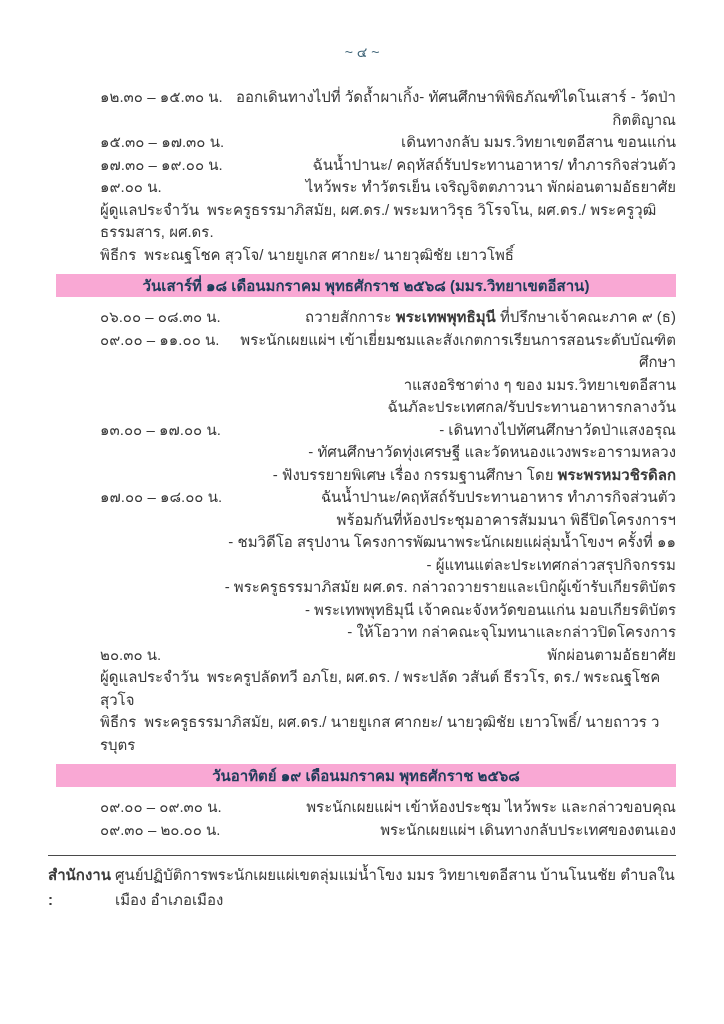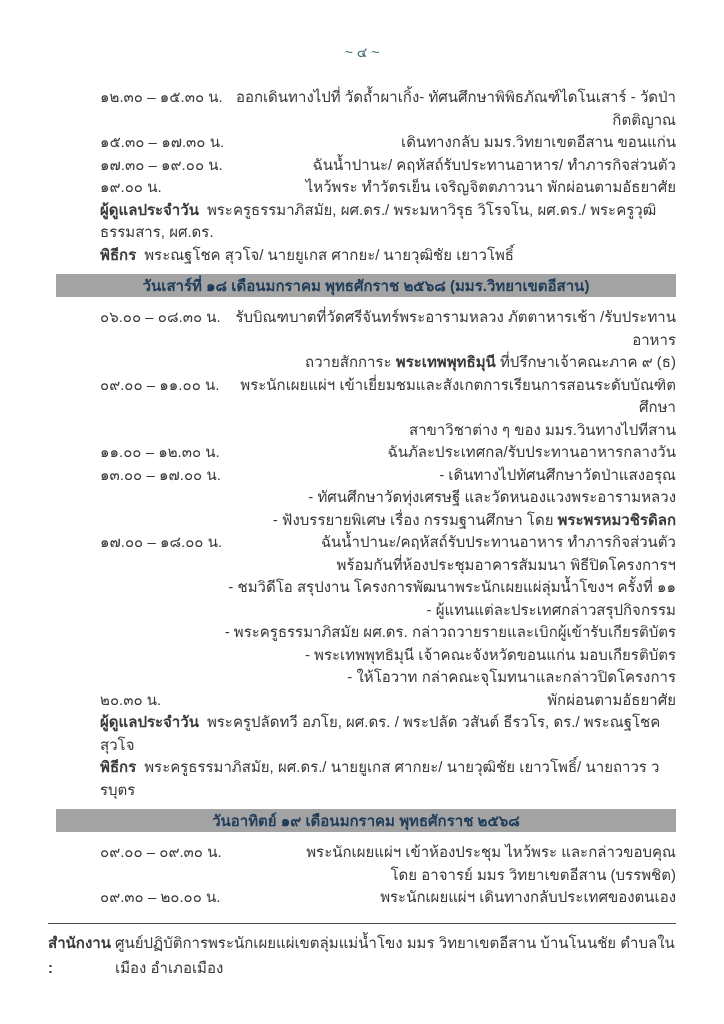--- a/index.html
+++ b/index.html
@@ -12,23 +12,23 @@
     overflow:hidden;
   }
   .pageno { text-align:center; font-size:14px; line-height:16px; color:#3f6477; margin:0 0 26px 0; }
   .sched { }
   .row { display:flex; align-items:flex-start; padding-left:52px; }
   .time { flex:none; width:134px; white-space:nowrap; }
   .desc { flex:1; min-width:0;text-align:right; }
   .line { }
   .b { font-weight:bold; }
   .meta { margin:0 0 0 52px; }
-  .meta .lbl { font-weight:bold; margin-right:8px; }
+  .meta .lbl { font-weight:normal; margin-right:8px; }
   .day-header {
-    background:#a3a3a3; color:#1f3c5a; font-weight:bold;
+    background:#f9a8d4; color:#1f3c5a; font-weight:bold;
     text-align:center; height:23px; line-height:23px;
     margin:8px 0 9px 8px;
   }
   .rule { border:none; border-top:1.5px solid #4a4a4a; margin:14px 0 6px 0; }
   .footer { line-height:25px; }
   .office { display:flex; }
   .office .lbl { flex:none; font-weight:bold; width:67px; }
   .office .txt { flex:1; }
 </style>
 </head>
@@ -58,33 +58,31 @@
     <p class="meta"><span class="lbl">ผู้ดูแลประจำวัน</span><span>พระครูธรรมาภิสมัย, ผศ.ดร./ พระมหาวิรุธ วิโรจโน, ผศ.ดร./ พระครูวุฒิธรรมสาร, ผศ.ดร.</span></p>
     <p class="meta"><span class="lbl">พิธีกร</span><span>พระณฐโชค สุวโจ/ นายยูเกส ศากยะ/ นายวุฒิชัย เยาวโพธิ์</span></p>
   </div>
 
   <div class="day-header">วันเสาร์ที่ ๑๘ เดือนมกราคม พุทธศักราช ๒๕๖๘  (มมร.วิทยาเขตอีสาน)</div>
 
   <div class="sched">
     <div class="row">
       <div class="time">๐๖.๐๐ – ๐๘.๓๐ น.</div>
       <div class="desc">
-        <div class="line"><span>รับบิณฑบาตที่วัดศรีจันทร์พระอารามหลวง ภัตตาหารเช้า /รับประทานอาหาร</span><span class="b"></span><span></span></div>
         <div class="line"><span>ถวายสักการะ </span><span class="b">พระเทพพุทธิมุนี</span><span> ที่ปรึกษาเจ้าคณะภาค ๙ (ธ)</span></div>
       </div>
     </div>
     <div class="row">
       <div class="time">๐๙.๐๐ – ๑๑.๐๐ น.</div>
       <div class="desc">
         <div class="line"><span>พระนักเผยแผ่ฯ เข้าเยี่ยมชมและสังเกตการเรียนการสอนระดับบัณฑิตศึกษา</span></div>
-        <div class="line"><span>สาขาวิชาต่าง ๆ ของ มมร.วินทางไปทีสาน</span></div>
+        <div class="line"><span>าแสงอริชาต่าง ๆ ของ มมร.วิทยาเขตอีสาน</span></div>
       </div>
     </div>
     <div class="row">
-      <div class="time">๑๑.๐๐ – ๑๒.๓๐ น.</div>
       <div class="desc">
         <div class="line"><span>ฉันภัละประเทศกล/รับประทานอาหารกลางวัน</span></div>
       </div>
     </div>
     <div class="row">
       <div class="time">๑๓.๐๐ – ๑๗.๐๐ น.</div>
       <div class="desc">
         <div class="line"><span>- เดินทางไปทัศนศึกษาวัดป่าแสงอรุณ</span></div>
         <div class="line"><span>- ทัศนศึกษาวัดทุ่งเศรษฐี และวัดหนองแวงพระอารามหลวง</span></div>
         <div class="line"><span>- ฟังบรรยายพิเศษ เรื่อง กรรมฐานศึกษา โดย </span><span class="b">พระพรหมวชิรดิลก</span></div>
@@ -116,21 +114,20 @@
     <p class="meta"><span class="lbl">พิธีกร</span><span>พระครูธรรมาภิสมัย, ผศ.ดร./ นายยูเกส ศากยะ/ นายวุฒิชัย เยาวโพธิ์/ นายถาวร วรบุตร</span></p>
   </div>
 
   <div class="day-header">วันอาทิตย์ ๑๙ เดือนมกราคม พุทธศักราช ๒๕๖๘</div>
 
   <div class="sched">
     <div class="row">
       <div class="time">๐๙.๐๐ – ๐๙.๓๐ น.</div>
       <div class="desc">
         <div class="line"><span>พระนักเผยแผ่ฯ เข้าห้องประชุม ไหว้พระ และกล่าวขอบคุณ</span></div>
-        <div class="line"><span>โดย อาจารย์ มมร วิทยาเขตอีสาน (บรรพชิต)</span></div>
       </div>
     </div>
     <div class="row">
       <div class="time">๐๙.๓๐ – ๒๐.๐๐ น.</div>
       <div class="desc">
         <div class="line"><span>พระนักเผยแผ่ฯ เดินทางกลับประเทศของตนเอง</span></div>
       </div>
     </div>
   </div>
 

